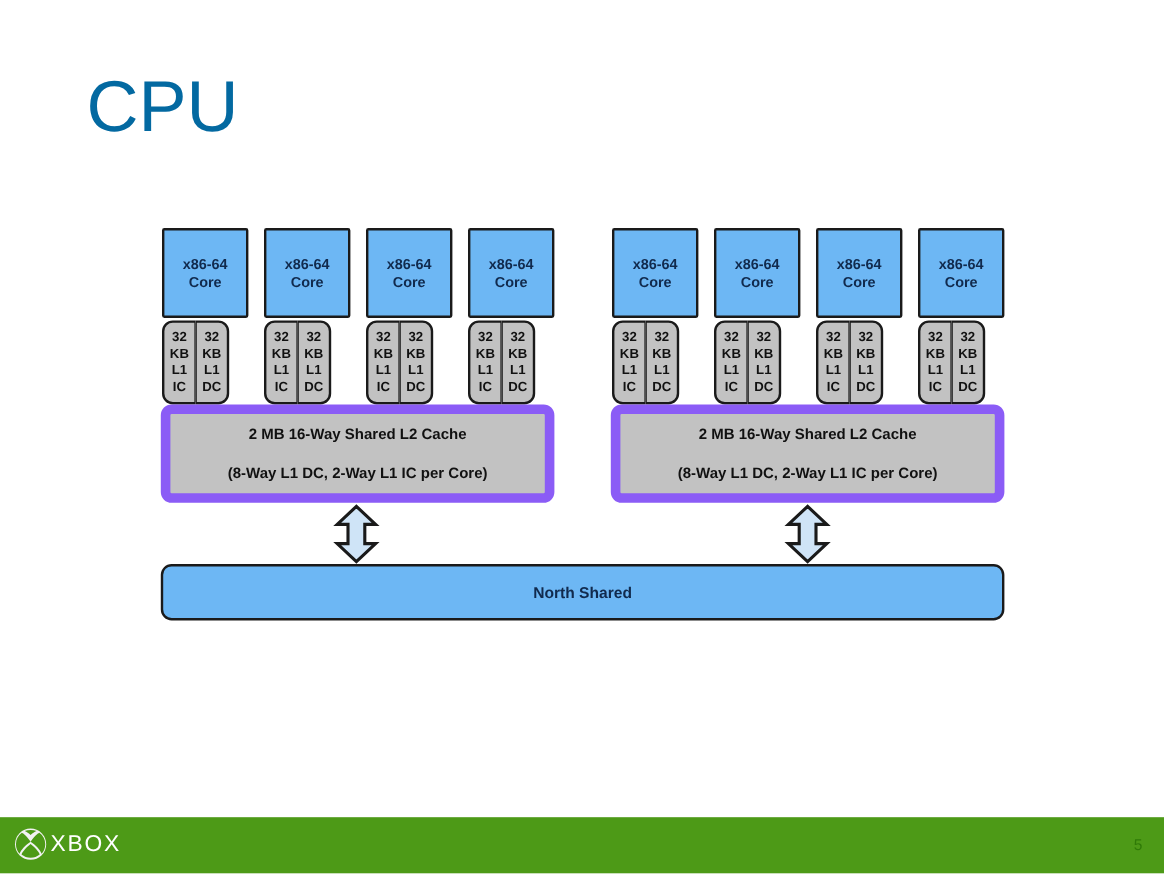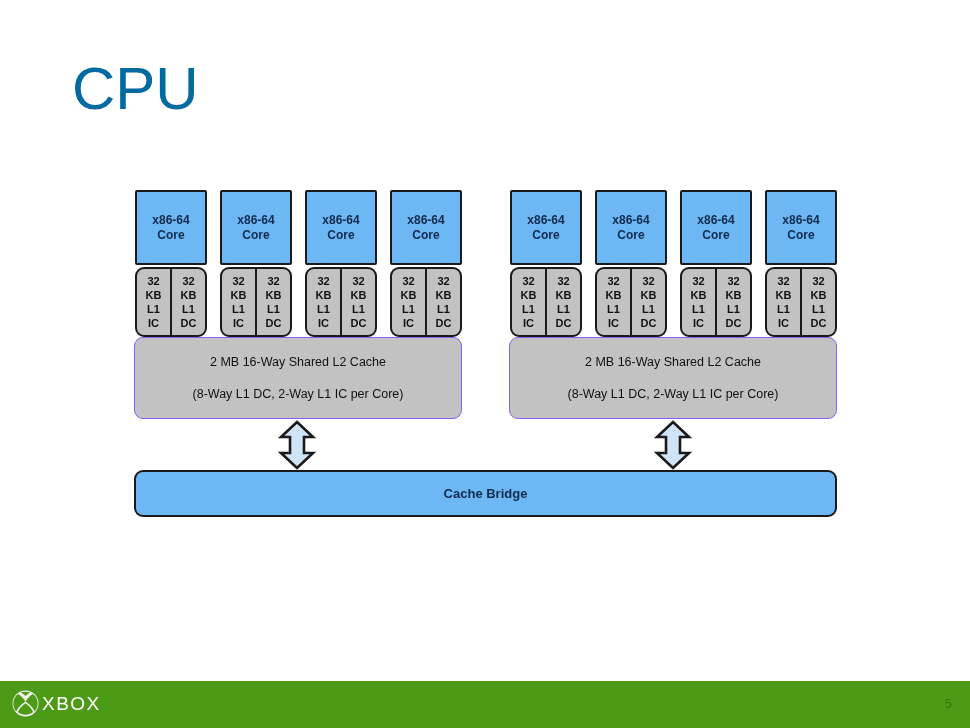--- a/index.html
+++ b/index.html
@@ -56,21 +56,21 @@
     color: #112a4d;
     font-size: 12px;
     font-weight: bold;
     line-height: 15px;
     text-align: center;
   }
 
   .l1-row {
     position: relative;
     display: flex;
-    width: 72px;
+    width: 56px;
     margin-top: 2px;
   }
   .l1-box {
     width: 36px;
     height: 70px;
     background: #c2c2c2;
     border: 2px solid #1a1a1a;
     display: flex;
     flex-direction: column;
     align-items: center;
@@ -81,29 +81,29 @@
     line-height: 14px;
     text-align: center;
   }
   .l1-box.ic { border-radius: 9px 0 0 9px; border-right-width: 1px; }
   .l1-box.dc { border-radius: 0 9px 9px 0; border-left-width: 1px; }
   .l1-line { display: block; }
 
   .l2-box {
     position: absolute;
     background: #c2c2c2;
-    border: 1px solid #8b5cf6;
+    border: 8px solid #8b5cf6;
     border-radius: 9px;
     display: flex;
     flex-direction: column;
     align-items: center;
     justify-content: center;
     color: #111111;
     font-size: 12.5px;
-    font-weight: normal;
+    font-weight: bold;
     text-align: center;
   }
   .l2-line1 { margin-bottom: 18px; }
 
   .arrow-wrap {
     position: absolute;
     width: 46px;
     height: 50px;
   }
   .arrow-wrap svg { display: block; }
@@ -358,21 +358,21 @@
       <span>(8-Way L1 DC, 2-Way L1 IC per Core)</span>
     </div>
 
     <div class="arrow-wrap" style="left:650px; top:420px;">
       <svg width="46" height="50" viewBox="0 0 46 50">
         <polygon points="23,2 39,17 30,17 30,33 39,33 23,48 7,33 16,33 16,17 7,17" fill="#cfe4f7" stroke="#1a1a1a" stroke-width="2.6" stroke-linejoin="miter"></polygon>
       </svg>
     </div>
 
     <div id="northbridge">
-      <span>Cache Bridge</span>
+      <span>North Shared</span>
     </div>
 
   </div>
 
   <div id="footer">
     <div id="xbox-brand">
       <svg id="xbox-logo" width="27" height="27" viewBox="0 0 27 27">
         <circle cx="13.5" cy="13.5" r="13" fill="#f2f2f2"></circle>
         <path d="M13.5 11.4 C10.8 7.6 7.9 4.7 6.2 4.0 C3.1 6.2 1.3 9.6 1.3 13.5 c0 3.0 1.1 5.8 3.0 7.9 C5.6 18.0 9.6 13.9 13.5 11.4 Z" fill="#4d9a17"></path>
         <path d="M13.5 11.4 C16.2 7.6 19.1 4.7 20.8 4.0 C23.9 6.2 25.7 9.6 25.7 13.5 c0 3.0 -1.1 5.8 -3.0 7.9 C21.4 18.0 17.4 13.9 13.5 11.4 Z" fill="#4d9a17"></path>

